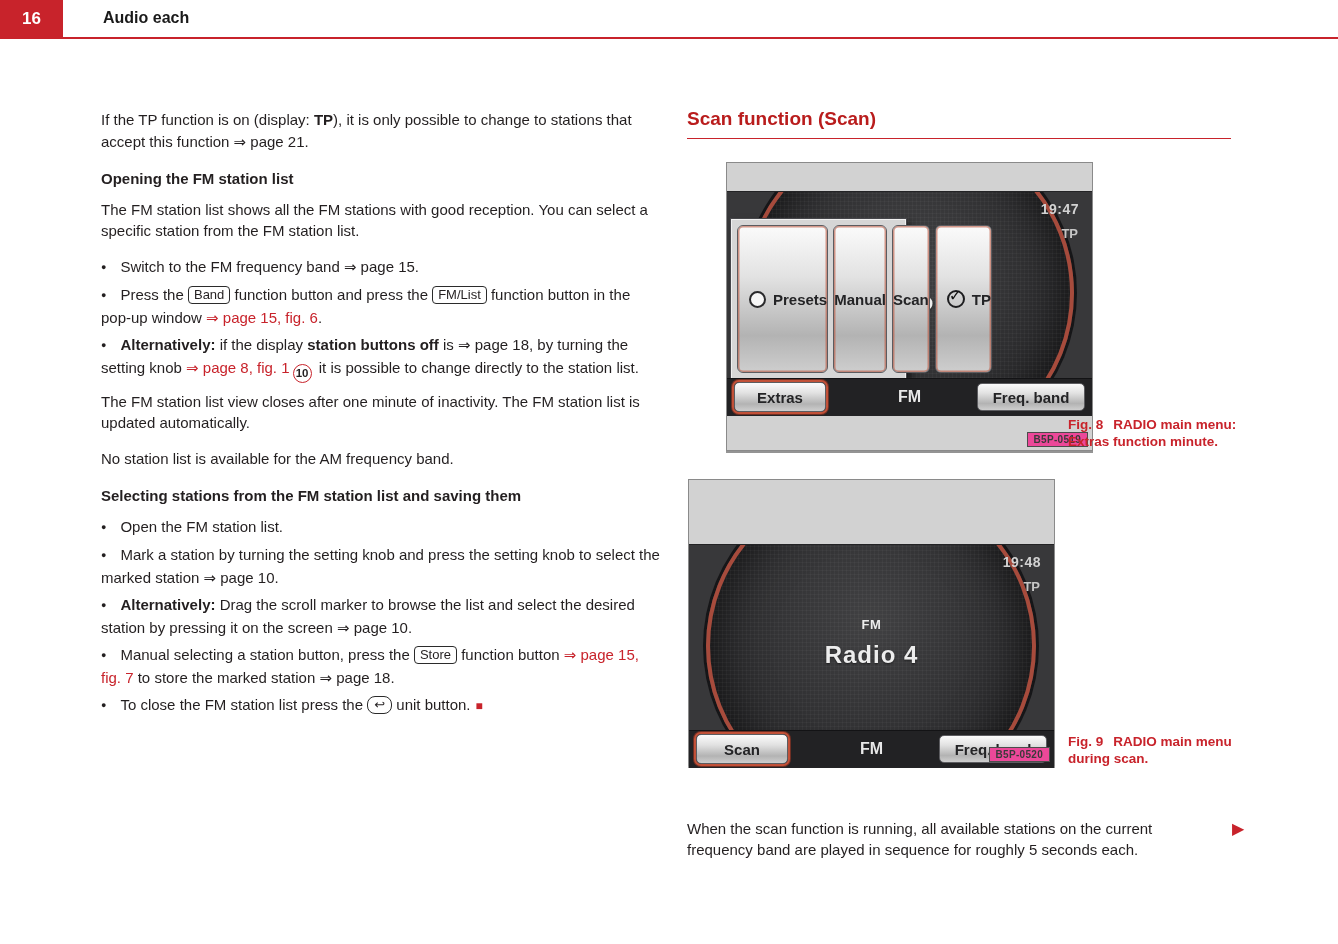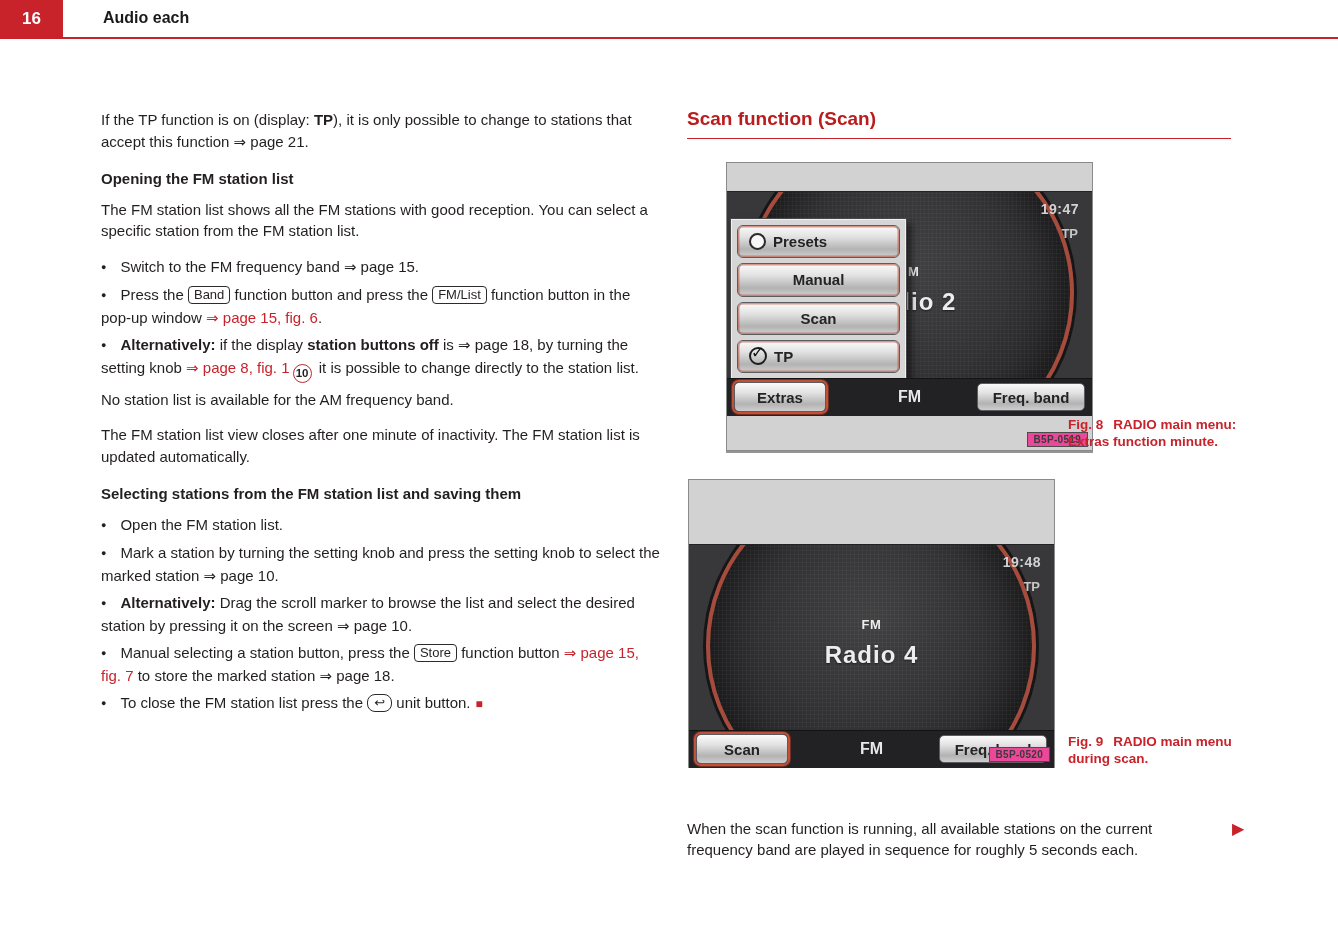--- a/index.html
+++ b/index.html
@@ -103,21 +103,21 @@
   }
   .bb-left  { width:92px; height:30px;text-align:right; }
   .bb-right { width:108px; height:28px; }
   .sel { box-shadow:0 0 0 2px #c25138, 0 0 0 3px #6f2f24; }
 
   .popup {
     position:absolute; left:3px; top:26px; width:177px; height:162px;
     background:#d6d6d6; border:1px solid #47474b;
     box-shadow:4px 5px 7px rgba(0,0,0,.55), inset 0 0 0 1px #f0f0f0;
     padding:6px; box-sizing:border-box;
-    display:flex; flex-direction:column; gap:5px;
+    display:flex; flex-direction:row; gap:5px;
   }
   .popup .mbtn {
     flex:1; border-radius:6px;
     box-shadow:inset 0 0 0 1.5px rgba(186,86,64,.6);
   }
   .popup .mbtn.lft { justify-content:flex-start; padding-left:11px; }
   .picon-circle {
     width:13px; height:13px; border:2.4px solid #2a2a2c; border-radius:50%;
     margin-right:7px; background:#f7f7f7; flex:0 0 auto;
   }
@@ -149,23 +149,23 @@
   <div class="subhead">Opening the FM station list</div>
 
   <p>The FM station list shows all the FM stations with good reception. You can select a specific station from the FM station list.</p>
 
   <p class="bullet"><span class="dot">●</span><span>Switch to the FM frequency band ⇒ page 15.</span></p>
 
   <p class="bullet"><span class="dot">●</span><span>Press the </span><span class="keycap">Band</span><span> function button and press the </span><span class="keycap">FM/List</span><span> function button in the pop-up window </span><span class="red">⇒ page 15, fig. 6</span><span>.</span></p>
 
   <p class="bullet"><span class="dot">●</span><b>Alternatively:</b><span> if the display </span><b>station buttons off</b><span> is ⇒ page 18, by turning the setting knob </span><span class="red">⇒ page 8, fig. 1</span><span class="circ10">10</span><span> it is possible to change directly to the station list.</span></p>
 
+  <p style="margin-top:8px;">The FM station list view closes after one minute of inactivity. The FM station list is updated automatically.</p>
+
   <p>No station list is available for the AM frequency band.</p>
-
-  <p style="margin-top:8px;">The FM station list view closes after one minute of inactivity. The FM station list is updated automatically.</p>
 
   <div class="subhead">Selecting stations from the FM station list and saving them</div>
 
   <p class="bullet"><span class="dot">●</span><span>Open the FM station list.</span></p>
 
   <p class="bullet"><span class="dot">●</span><span>Mark a station by turning the setting knob and press the setting knob to select the marked station ⇒ page 10.</span></p>
 
   <p class="bullet"><span class="dot">●</span><b>Alternatively:</b><span> Drag the scroll marker to browse the list and select the desired station by pressing it on the screen ⇒ page 10.</span></p>
 
   <p class="bullet"><span class="dot">●</span><span>Manual selecting a station button, press the </span><span class="keycap">Store</span><span> function button </span><span class="red">⇒ page 15, fig. 7</span><span> to store the marked station ⇒ page 18.</span></p>

